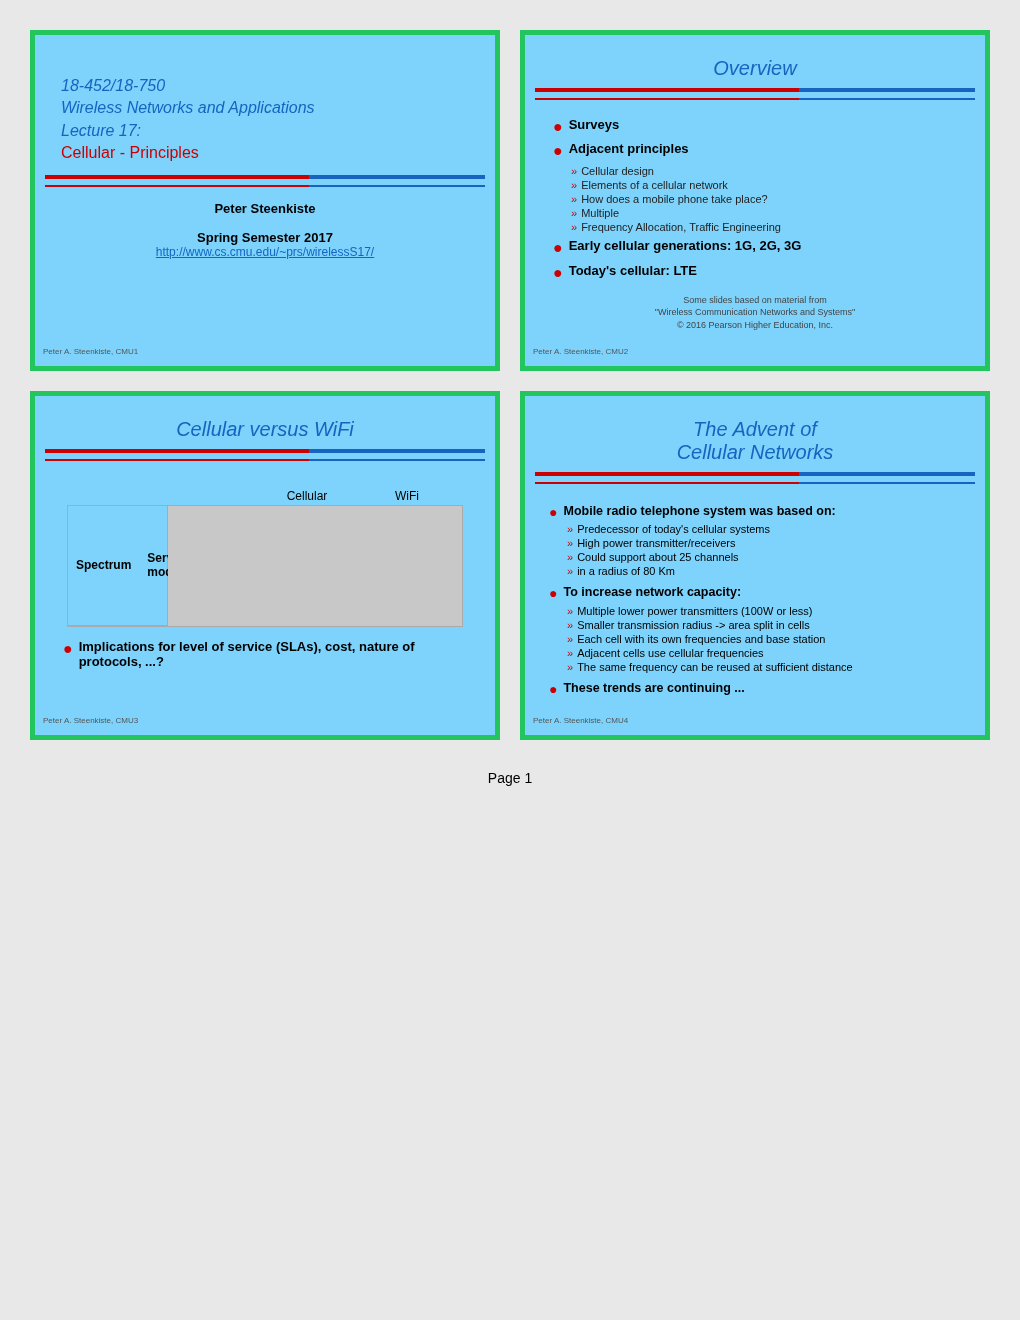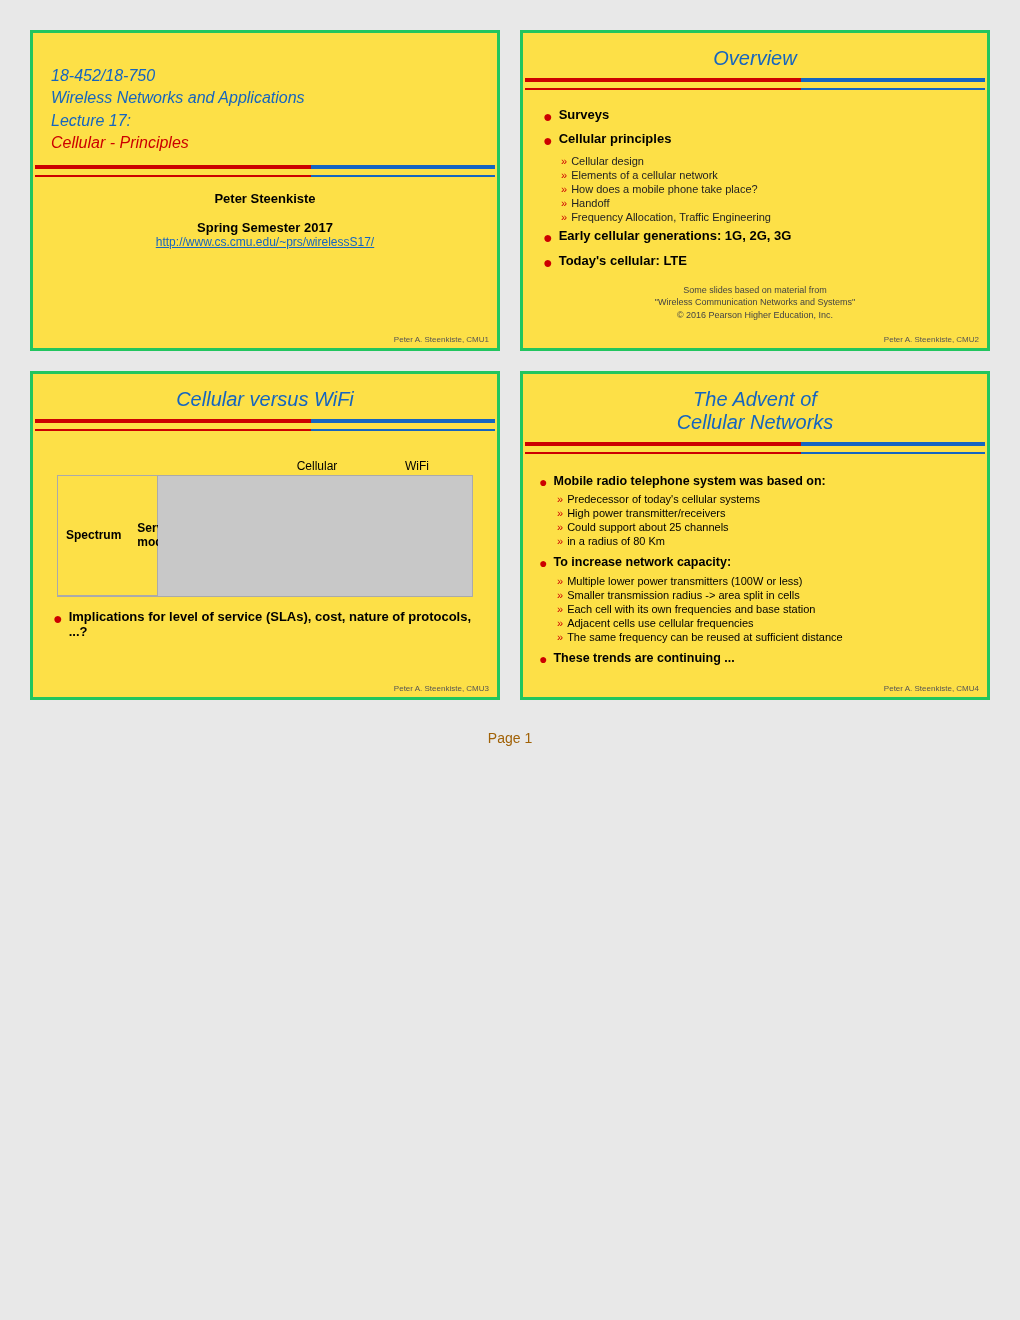--- a/index.html
+++ b/index.html
@@ -13,24 +13,24 @@
       min-height: 1320px;
     }
     .slides-grid {
       display: grid;
       grid-template-columns: 1fr 1fr;
       gap: 20px;
       width: 960px;
       margin-bottom: 20px;
     }
     .slide {
-      background: #fde047;
-      border: 3px solid #22c55e;
+      background: #7dd3fc;
+      border: 5px solid #22c55e;
       position: relative;
-      padding: 2px;
+      padding: 10px;
       min-height: 310px;
     }
     .slide-header {
       padding: 12px 16px 8px;
       text-align: center;
     }
     .slide-title-blue {
       color: #1565C0;
       font-size: 20px;
       font-weight: normal;
@@ -45,43 +45,42 @@
       height: 2px;
       background: linear-gradient(to right, #cc0000 60%, #1565C0 60%);
       margin-bottom: 4px;
     }
     .slide-body {
       padding: 8px 18px 24px;
       font-size: 12px;
     }
     .slide-footer {
       position: absolute;
-      bottom: 4px;
+      bottom: 10px;
       left: 8px;
       right: 8px;
       display: flex;
-      justify-content: flex-end;
+      justify-content: flex-start;
       font-size: 8px;
       color: #555;
     }
     
     .slide1-header {
       padding: 30px 16px 10px;
       text-align: left;
     }
     .slide1-title-blue {
       color: #1565C0;
       font-size: 16px;
       font-style: italic;
       line-height: 1.4;
     }
     .slide1-title-red {
       color: #cc0000;
       font-size: 16px;
-      font-style: italic;
       line-height: 1.4;
     }
     .slide1-author {
       font-weight: bold;
       font-size: 13px;
       margin-bottom: 14px;
     }
     .slide1-semester {
       font-weight: bold;
       font-size: 13px;
@@ -183,21 +182,21 @@
       display: flex;
       align-items: flex-start;
       margin: 2px 0 2px 18px;
       font-size: 11px;
       font-weight: normal;
     }
     
     .page-label {
       margin-top: 10px;
       font-size: 14px;
-      color: #a16207;
+      color: #000000;
     }
   </style>
 </head>
 <body>
 
 <div class="slides-grid">
 
   <div class="slide">
     <div class="slide1-header">
       <div class="slide1-title-blue">
@@ -228,37 +227,37 @@
     </div>
     <div class="slide-divider"></div>
     <div class="slide-divider-thin"></div>
     <div class="slide-body">
       <div class="bullet-main">
         <span class="bullet-dot">●</span>
         <span>Surveys</span>
       </div>
       <div class="bullet-main">
         <span class="bullet-dot">●</span>
-        <span>Cellular principles</span>
+        <span>Adjacent principles</span>
       </div>
       <div class="bullet-sub">
         <span class="bullet-sub-arrow">»</span>
         <span>Cellular design</span>
       </div>
       <div class="bullet-sub">
         <span class="bullet-sub-arrow">»</span>
         <span>Elements of a cellular network</span>
       </div>
       <div class="bullet-sub">
         <span class="bullet-sub-arrow">»</span>
         <span>How does a mobile phone take place?</span>
       </div>
       <div class="bullet-sub">
         <span class="bullet-sub-arrow">»</span>
-        <span>Handoff</span>
+        <span>Multiple</span>
       </div>
       <div class="bullet-sub">
         <span class="bullet-sub-arrow">»</span>
         <span>Frequency Allocation, Traffic Engineering</span>
       </div>
       <div class="bullet-main">
         <span class="bullet-dot">●</span>
         <span>Early cellular generations: 1G, 2G, 3G</span>
       </div>
       <div class="bullet-main">

